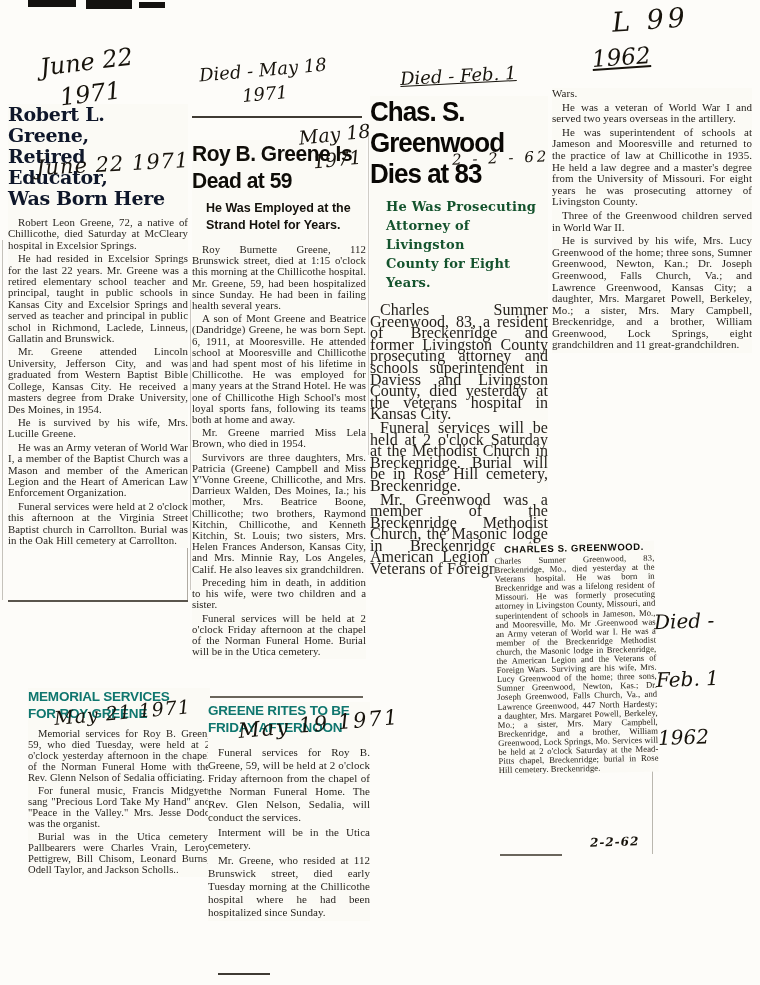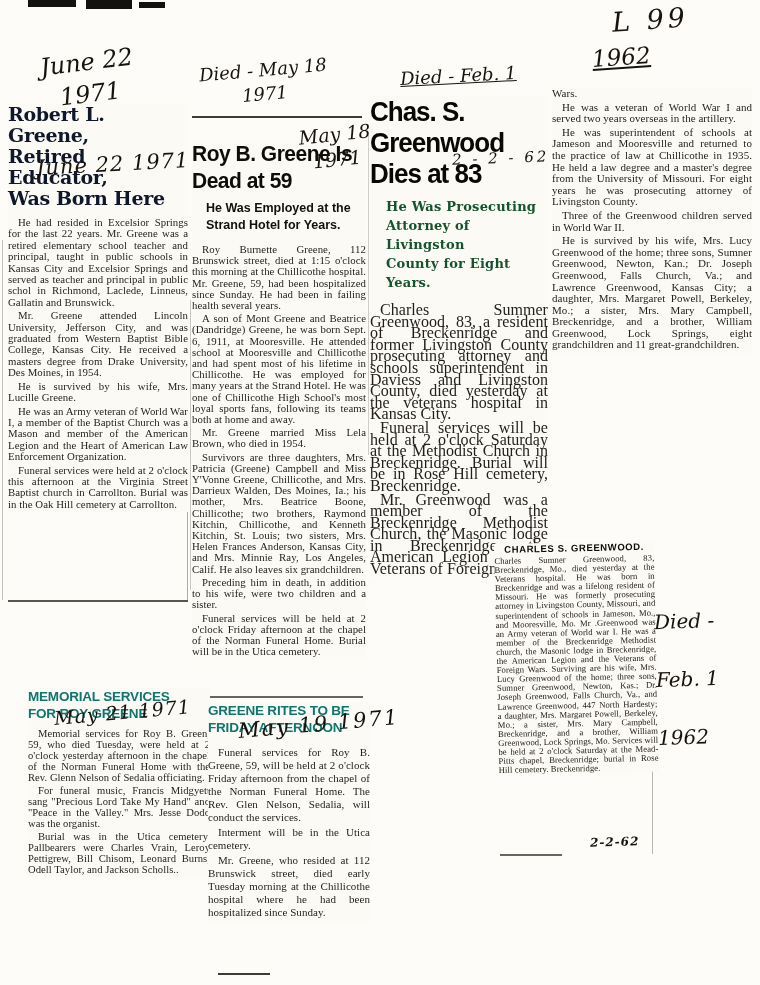--- a/index.html
+++ b/index.html
@@ -75,20 +75,21 @@
 <div class="vline" style="left:368px;top:135px;width:1px;height:320px;opacity:.4;"></div>
 <div class="vline" style="left:652px;top:548px;width:1px;height:306px;opacity:.6;"></div>
 <div class="hline" style="left:500px;top:854px;width:62px;height:2px;background:#6a655c;"></div>
 <div class="hline" style="left:218px;top:973px;width:52px;height:2px;background:#3f3b34;"></div>
 
 <div class="clip" style="left:8px;top:104px;width:180px;">
   <div class="headline-serif">Robert L. Greene,
 Retired Educator,
 Was Born Here</div>
   <div class="body" style="margin-top:8px;">
+    <p>Robert Leon Greene, 72, a native of Chillicothe, died Saturday at McCleary hospital in Excelsior Springs.</p>
     <p>He had resided in Excelsior Springs for the last 22 years. Mr. Greene was a retired elementary school teacher and principal, taught in public schools in Kansas City and Excelsior Springs and served as teacher and principal in public schol in Richmond, Laclede, Linneus, Gallatin and Brunswick.</p>
     <p>Mr. Greene attended Lincoln University, Jefferson City, and was graduated from Western Baptist Bible College, Kansas City. He received a masters degree from Drake University, Des Moines, in 1954.</p>
     <p>He is survived by his wife, Mrs. Lucille Greene.</p>
     <p>He was an Army veteran of World War I, a member of the Baptist Church was a Mason and member of the American Legion and the Heart of American Law Enforcement Organization.</p>
     <p>Funeral services were held at 2 o'clock this afternoon at the Virginia Street Baptist church in Carrollton. Burial was in the Oak Hill cemetery at Carrollton.</p>
   </div>
 </div>
 
 <div class="clip" style="left:192px;top:122px;width:174px;margin-top:18px;">
   <div class="headline-sans">Roy B. Greene Is

